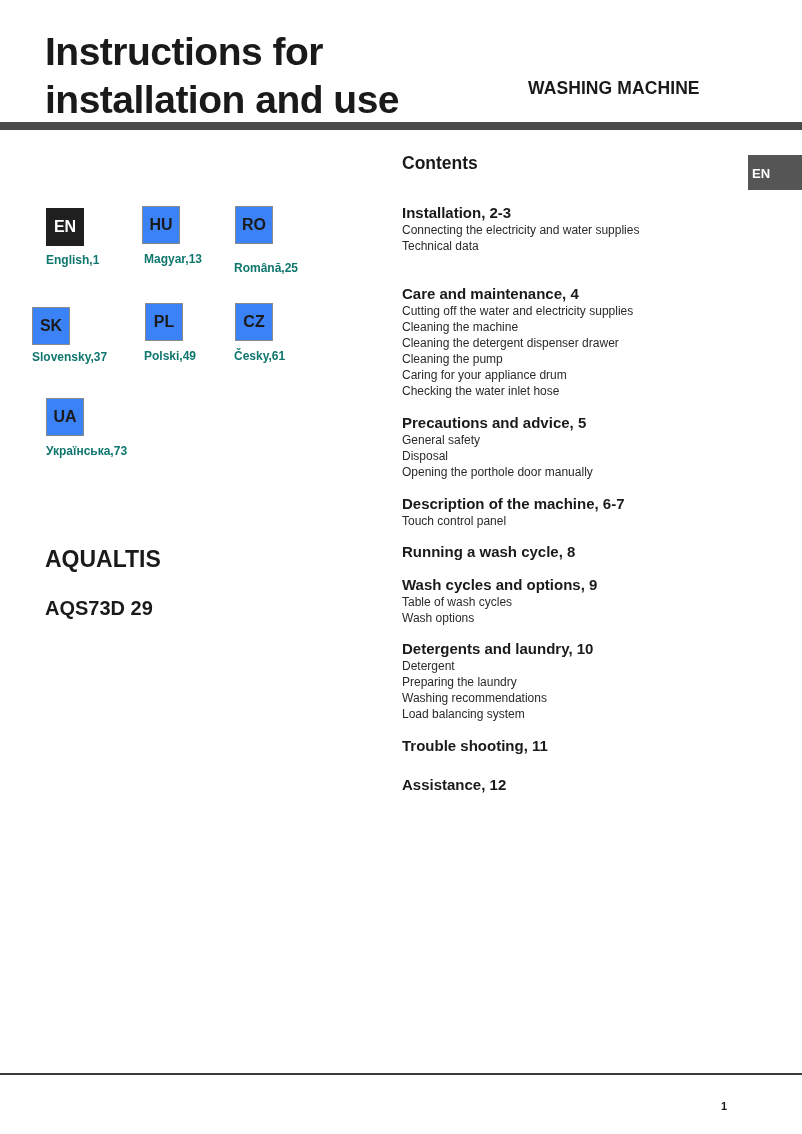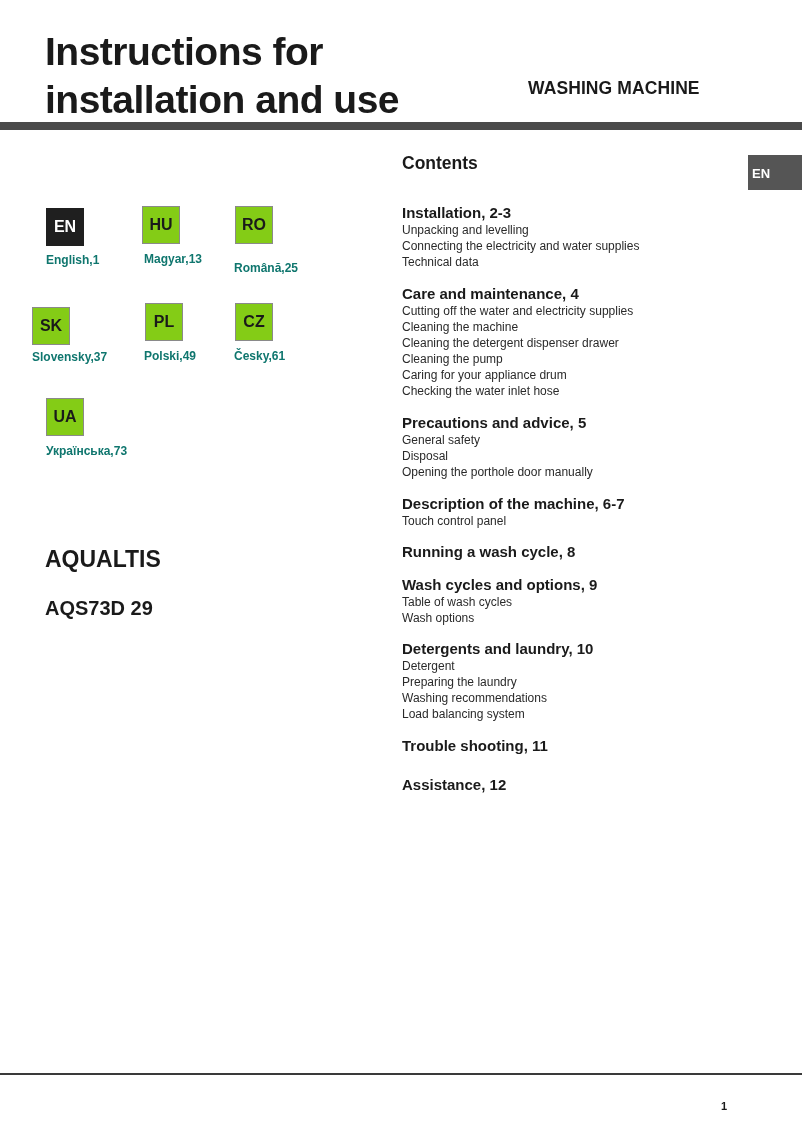--- a/index.html
+++ b/index.html
@@ -19,21 +19,21 @@
       position: absolute; left: 0; top: 122px; width: 802px; height: 8px; background: #4a4a4a;
     }
     .side-tab {
       position: absolute; left: 748px; top: 155px; width: 54px; height: 35px;
       background: #555555; color: #ffffff; font-weight: bold; font-size: 13px;
       padding: 11px 0 0 4px;
     }
 
     .lang { position: absolute; }
     .lang .box {
-      width: 38px; height: 38px; border: 1px solid #8a8a8a; background: #84cc16;
+      width: 38px; height: 38px; border: 1px solid #8a8a8a; background: #3b82f6;
       display: flex; align-items: center; justify-content: center;
       font-weight: bold; font-size: 16px; color: #1a1a1a;
     }
     .lang .box.active { background: #1f1f1f; border-color: #1f1f1f; color: #ffffff; }
     .lang .label {
       position: absolute; white-space: nowrap; font-weight: bold; font-size: 12px; color: #0f766e;
     }
 
     .brand {
       position: absolute; left: 45px; top: 546px;
@@ -99,21 +99,20 @@
   <div class="label" style="left:0; top:46px;">Українська,73</div>
 </div>
 
 <div class="brand">AQUALTIS</div>
 <div class="model">AQS73D 29</div>
 
 <div class="contents-title">Contents</div>
 
 <div class="section" style="top:204px;">
   <div class="head">Installation, 2-3</div>
-  <div class="item">Unpacking and levelling</div>
   <div class="item">Connecting the electricity and water supplies</div>
   <div class="item">Technical data</div>
 </div>
 
 <div class="section" style="top:285px;">
   <div class="head">Care and maintenance, 4</div>
   <div class="item">Cutting off the water and electricity supplies</div>
   <div class="item">Cleaning the machine</div>
   <div class="item">Cleaning the detergent dispenser drawer</div>
   <div class="item">Cleaning the pump</div>

